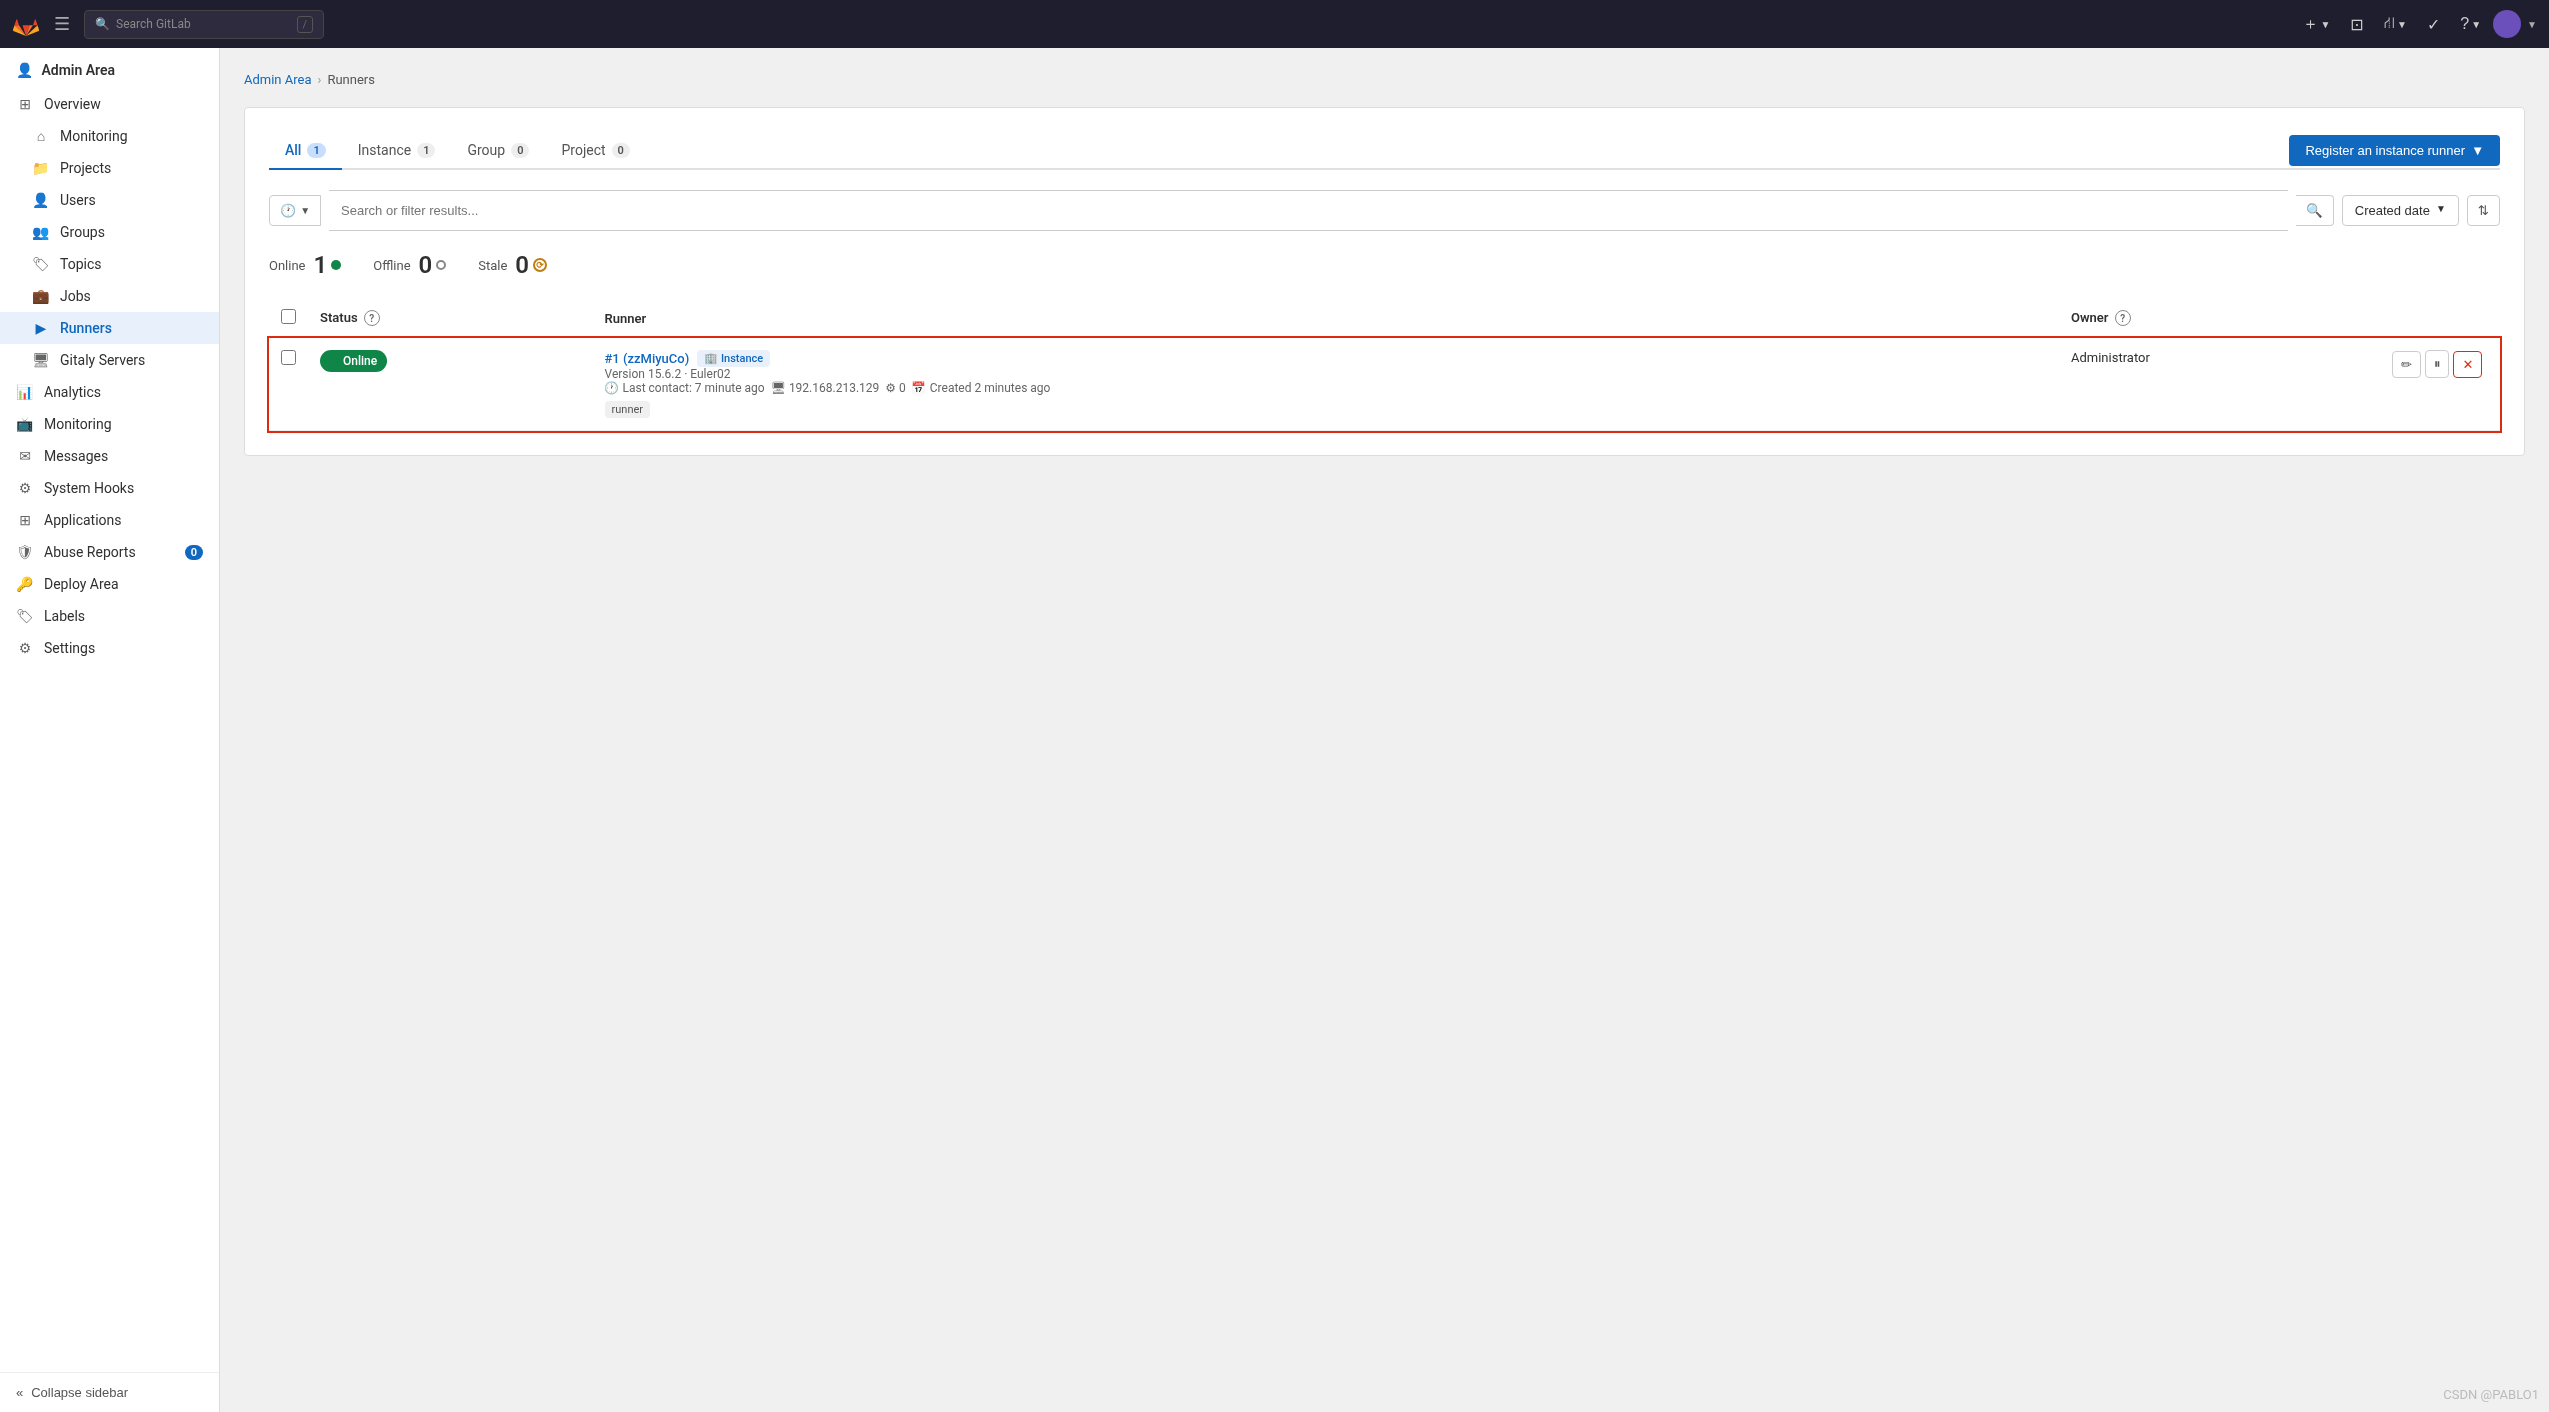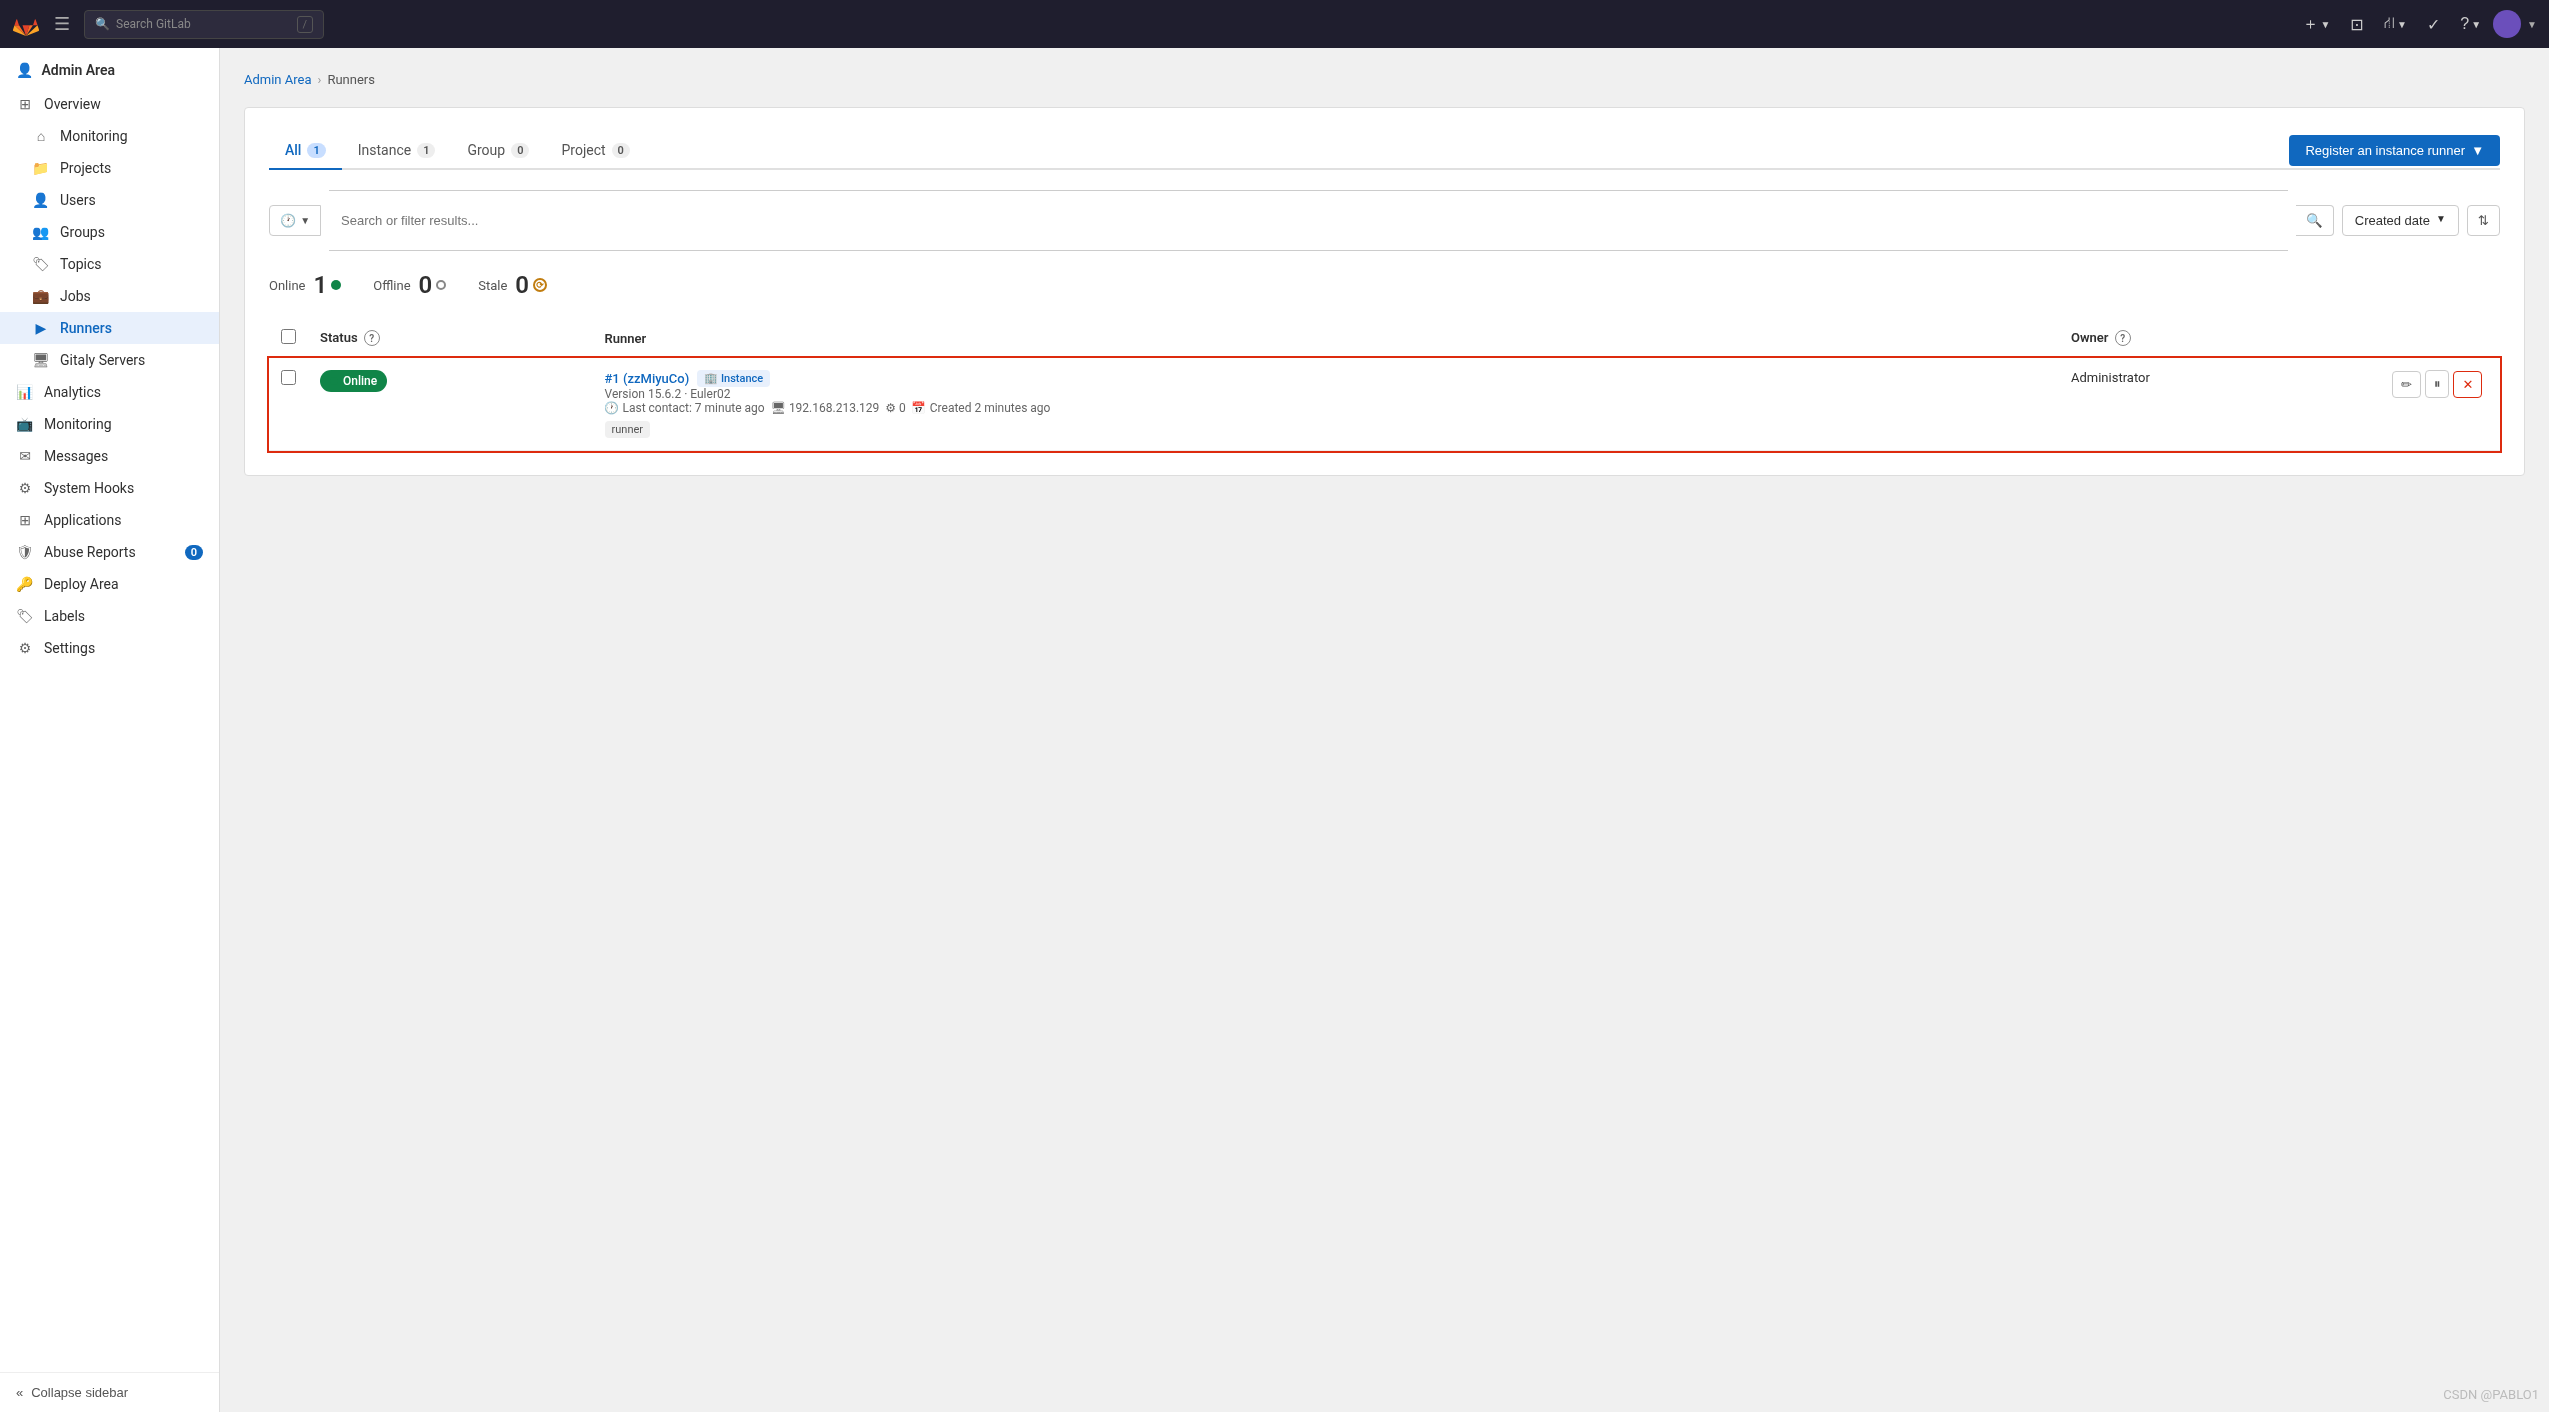--- a/index.html
+++ b/index.html
@@ -223,21 +223,21 @@
       align-items: center;
       gap: 4px;
       color: #555;
       font-size: 13px;
     }
     .filter-search {
       flex: 1;
       border: 1px solid #ccc;
       border-left: none;
       border-right: none;
-      padding: 22px 12px;
+      padding: 12px 12px;
       font-size: 13px;
       color: #999;
       outline: none;
     }
     .filter-search-btn {
       background: #fff;
       border: 1px solid #ccc;
       border-left: none;
       border-radius: 0 4px 4px 0;
       padding: 7px 10px;

